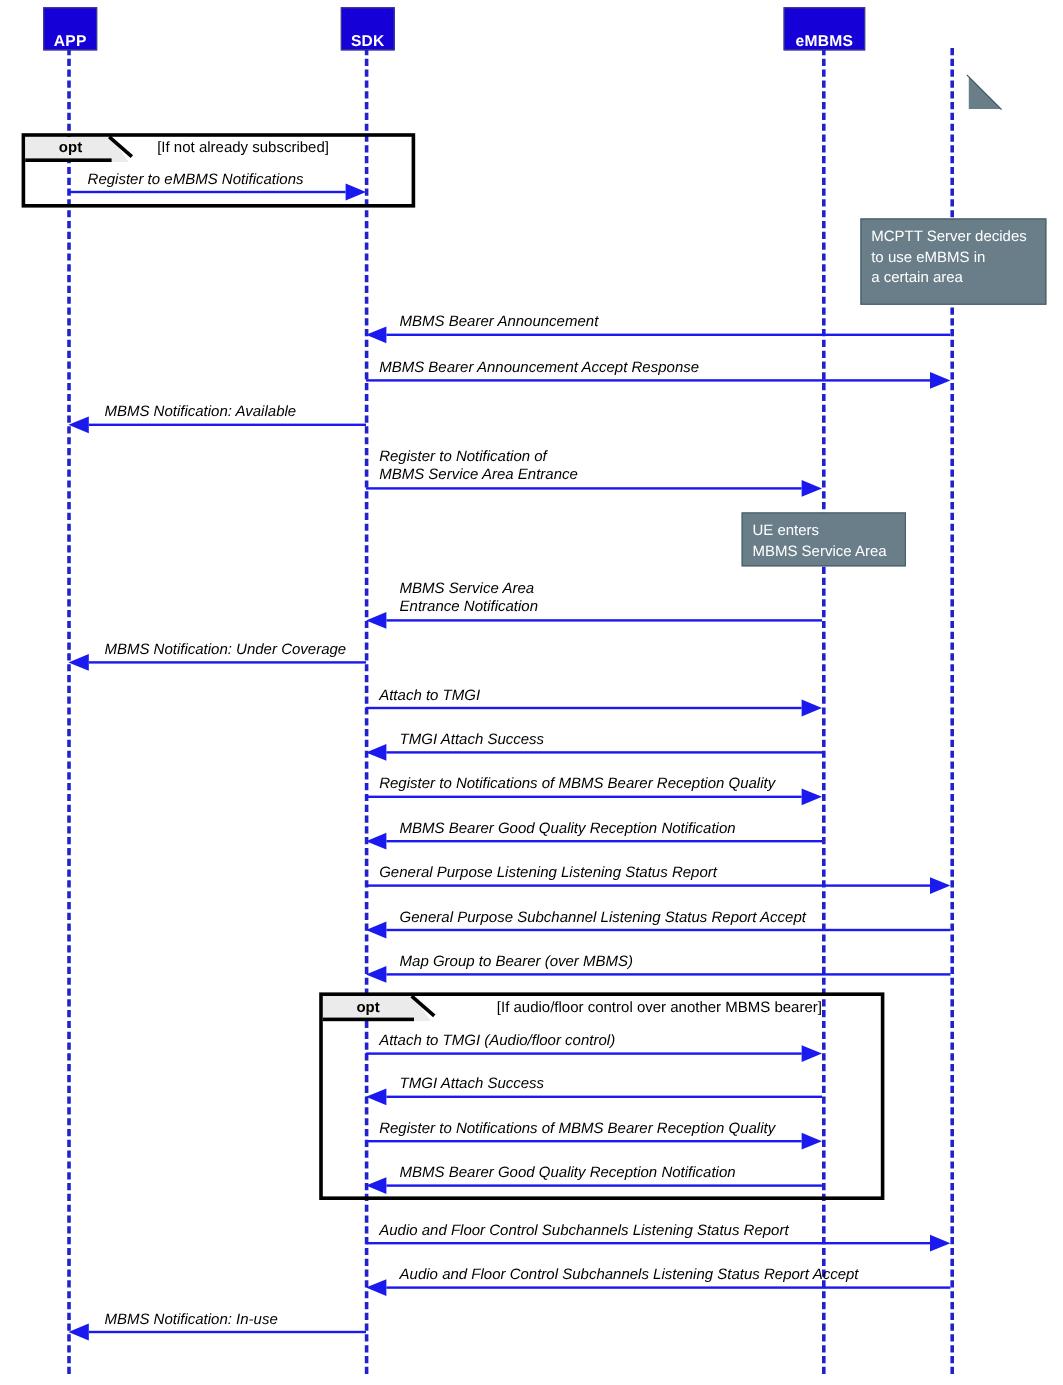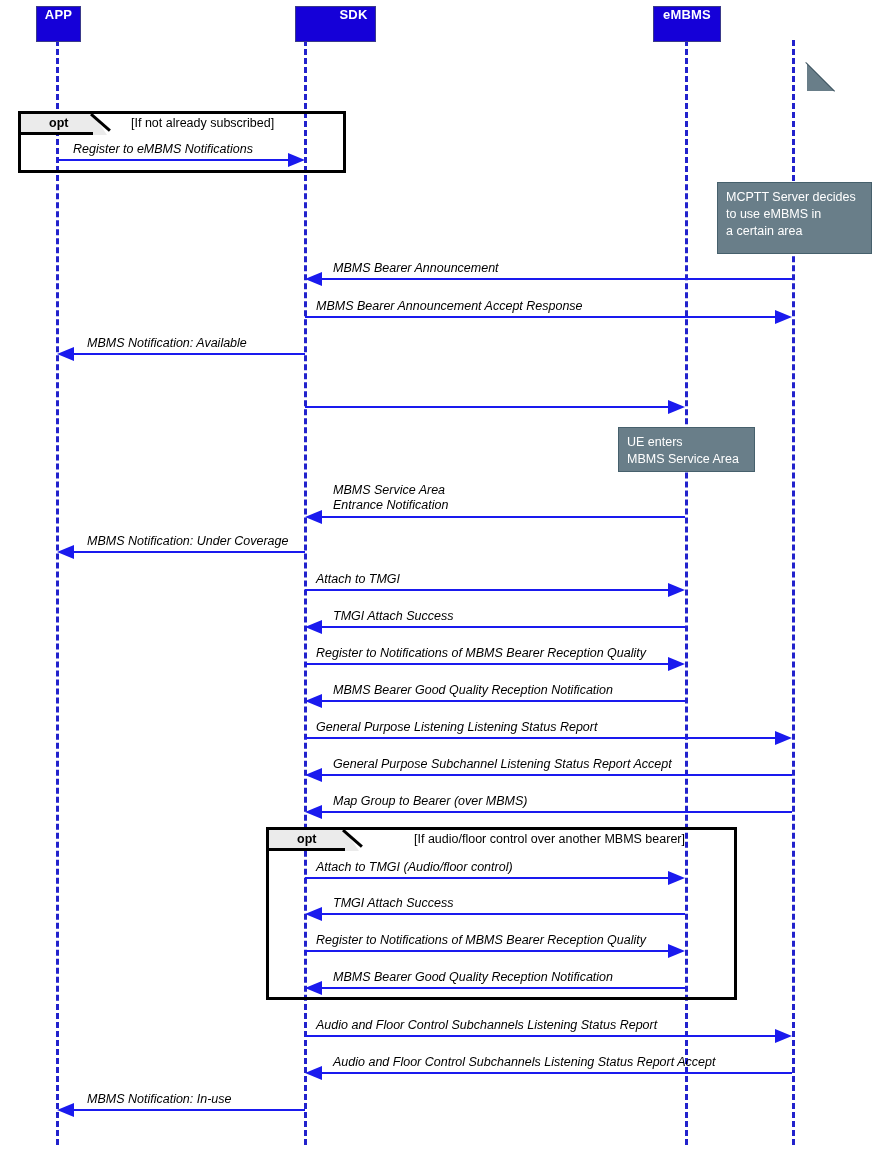--- a/index.html
+++ b/index.html
@@ -32,21 +32,21 @@
   .participant {
     position: absolute;
     top: 6px;
     height: 34px;
     background: #1500d8;
     border: 1px solid #3a3a8a;
     color: #ffffff;
     font-weight: bold;
     font-size: 13px;
     display: flex;
-    align-items: flex-start;
+    align-items: flex-end;
     justify-content: center;
     z-index: 5;
     letter-spacing: 0.2px;
   }
 
   
   .banner {
     position: absolute;
     background: #697e89;
     border: 1px solid #3f5560;
@@ -135,21 +135,21 @@
 <div id="canvas">
 
   <div class="lifeline" style="left:56px;"></div>
   <div class="lifeline" style="left:304px;"></div>
   <div class="lifeline" style="left:685px;"></div>
   <div class="lifeline" style="left:792px;"></div>
 
   <div class="participant" style="left:36px; width:43px;">
     <span>APP</span>
   </div>
-  <div class="participant" style="left:295px; width:43px;padding-left:36px;">
+  <div class="participant" style="left:284px; width:43px;">
     <span>SDK</span>
   </div>
   <div class="participant" style="left:653px; width:66px;">
     <span>eMBMS</span>
   </div>
 
   <div style="position:absolute; left:807px; top:63px; width:28px; height:28px; z-index:7;
               background:#697e89;
               clip-path: polygon(0 0, 100% 100%, 0 100%);
               border:0;"></div>
@@ -182,20 +182,22 @@
   <div class="arrow-head arrow-left" style="left:305px; top:272px;"></div>
 
   <div class="msg-label" style="left:316px; top:299px;">MBMS Bearer Announcement Accept Response</div>
   <div class="msg-line" style="left:305px; top:316px; width:470px;"></div>
   <div class="arrow-head arrow-right" style="left:775px; top:310px;"></div>
 
   <div class="msg-label" style="left:87px; top:336px;">MBMS Notification: Available</div>
   <div class="msg-line" style="left:74px; top:353px; width:231px;"></div>
   <div class="arrow-head arrow-left" style="left:57px; top:347px;"></div>
 
+  <div class="msg-label" style="left:316px; top:373px;">Register to Notification of
+MBMS Service Area Entrance</div>
   <div class="msg-line" style="left:305px; top:406px; width:363px;"></div>
   <div class="arrow-head arrow-right" style="left:668px; top:400px;"></div>
 
   <div class="note" style="left:618px; top:427px; width:137px; height:45px;">UE enters
 MBMS Service Area</div>
 
   <div class="msg-label" style="left:333px; top:483px;">MBMS Service Area
 Entrance Notification</div>
   <div class="msg-line" style="left:322px; top:516px; width:363px;"></div>
   <div class="arrow-head arrow-left" style="left:305px; top:510px;"></div>

